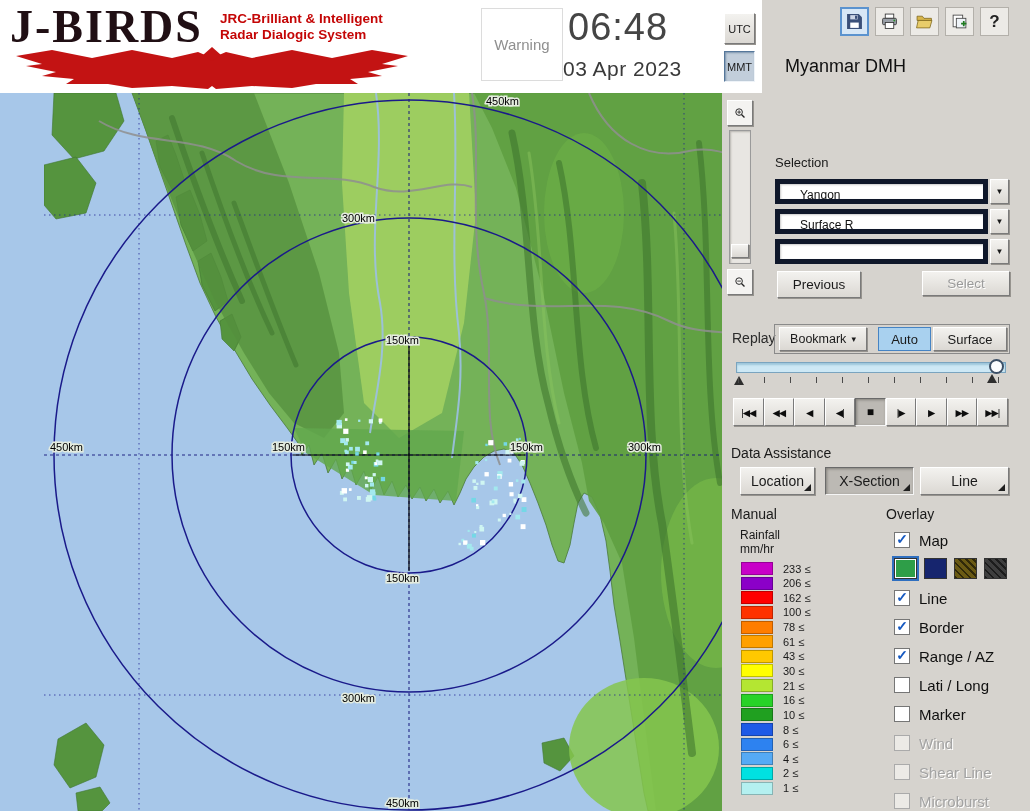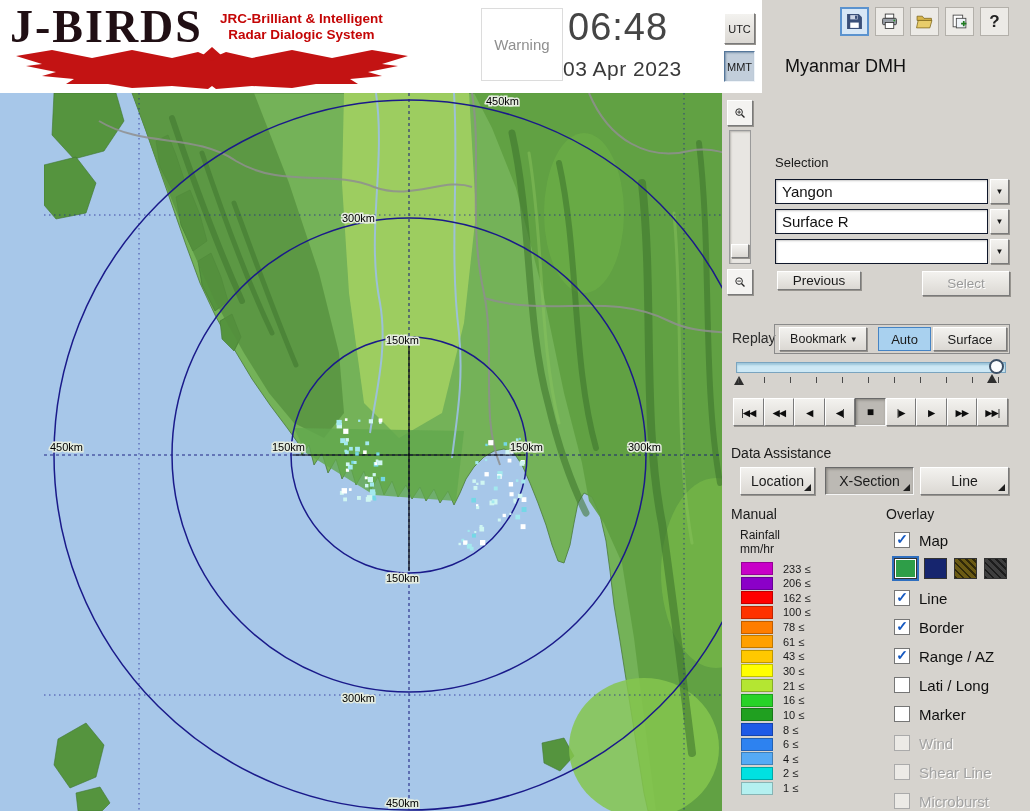--- a/index.html
+++ b/index.html
@@ -5,21 +5,21 @@
   html,body{margin:0;padding:0;width:1030px;height:811px;overflow:hidden;
     font-family:"Liberation Sans",sans-serif;background:#d6d3ce;}
   .app{position:relative;width:1030px;height:811px;background:#d6d3ce;}
 
   
   .header{position:absolute;left:0;top:0;width:1030px;height:93px;background:#ffffff;border-bottom:1px solid #9a9a9a;}
   .head-right{position:absolute;left:762px;top:0;width:268px;height:93px;background:#d6d3ce;}
   .logo{position:absolute;left:10px;top:2px;width:420px;height:90px;}
   .logo-title{position:absolute;left:0;top:2px;font-family:"Liberation Serif",serif;font-weight:bold;
     font-size:46px;letter-spacing:2px;color:#200f14;line-height:1;}
-  .logo-tag{position:absolute;left:210px;top:9px;color:#c40606;font-weight:bold;font-size:13.5px;line-height:1.2;white-space:nowrap;text-align:center;}
+  .logo-tag{position:absolute;left:210px;top:9px;color:#c40606;font-weight:bold;font-size:13.5px;line-height:1.2;white-space:nowrap;}
   .eagle{position:absolute;left:2px;top:44px;}
   .warning-box{position:absolute;left:481px;top:8px;width:80px;height:71px;background:#fff;border:1px solid #dcdcdc;
     display:flex;align-items:center;justify-content:center;color:#8f8f8f;font-size:15px;}
   .time{position:absolute;left:568px;top:6px;font-size:38px;color:#454545;letter-spacing:1px;}
   .date{position:absolute;left:563px;top:57px;font-size:21px;color:#3a3a3a;letter-spacing:.5px;}
   .tzbtn{position:absolute;left:724px;width:31px;height:31px;font-size:11px;}
   .tz-utc{top:13px;}
   .tz-mmt{top:51px;background:#c2cedb !important;border-color:#55779a #eef3f8 #eef3f8 #55779a !important;
     box-shadow:inset 1px 1px 2px #7b93ad !important;}
   .toolbar{position:absolute;left:840px;top:7px;display:flex;gap:6px;}
@@ -49,26 +49,26 @@
   .zoom-thumb{position:absolute;left:1px;bottom:5px;width:18px;height:14px;}
 
   
   .range-box{position:absolute;left:51px;top:1px;width:253px;height:52px;background:#fff;border:1px solid #b8b5b0;box-sizing:border-box;}
   .range-div{position:absolute;left:166px;top:0;bottom:0;width:2px;background:#1a1a1a;}
   .range-label{position:absolute;left:176px;top:6px;font-size:14px;color:#222;}
   .range-value{position:absolute;right:28px;top:22px;font-size:19px;color:#0d0d0d;}
 
   .sel-label{position:absolute;left:53px;top:62px;font-size:13px;color:#1a1a1a;}
   .combo{position:absolute;left:53px;width:234px;height:25px;}
-  .combo-field{position:absolute;left:0;top:0;width:213px;height:25px;background:#fff;border:1px solid #0f172a;
-    box-shadow:inset 1px 1px 2px #c9c9c9;box-sizing:border-box;font-size:15px;color:#111;
-    line-height:23px;padding-left:6px;white-space:nowrap;overflow:hidden;}
+  .combo-field{position:absolute;left:0;top:0;width:213px;height:25px;background:#fff;border:5px solid #0f172a;
+    box-shadow:inset 1px 1px 2px #c9c9c9;box-sizing:border-box;font-size:12px;color:#111;
+    line-height:23px;padding-left:20px;white-space:nowrap;overflow:hidden;}
   .combo-arrow{position:absolute;right:0;top:0;width:19px;height:25px;font-size:8px;}
   .c1{top:86px;} .c2{top:116px;} .c3{top:146px;}
-  .prev-btn{position:absolute;left:55px;top:178px;width:84px;height:19px;font-size:13.5px;}
+  .prev-btn{position:absolute;left:55px;top:178px;width:84px;height:27px;font-size:13.5px;}
   .select-btn{position:absolute;left:200px;top:178px;width:88px;height:25px;font-size:13.5px;}
 
   
   .replay-label{position:absolute;left:10px;top:237px;font-size:14px;color:#2b2b2b;}
   .replay-box{position:absolute;left:52px;top:231px;width:236px;height:30px;border:1px solid #8a8a8a;box-sizing:border-box;}
   .bookmark-btn{position:absolute;left:4px;top:2px;width:88px;height:24px;font-size:12.5px;gap:5px;align-items:center;}
   .auto-btn{position:absolute;left:103px;top:2px;width:53px;height:24px;font-size:13px;
     background:#a9d1ef;border:1px solid #4684c4;box-shadow:none;}
   .manual-btn{position:absolute;left:158px;top:2px;width:74px;height:24px;font-size:13px;}
   .chev{font-size:9px;line-height:1;}

